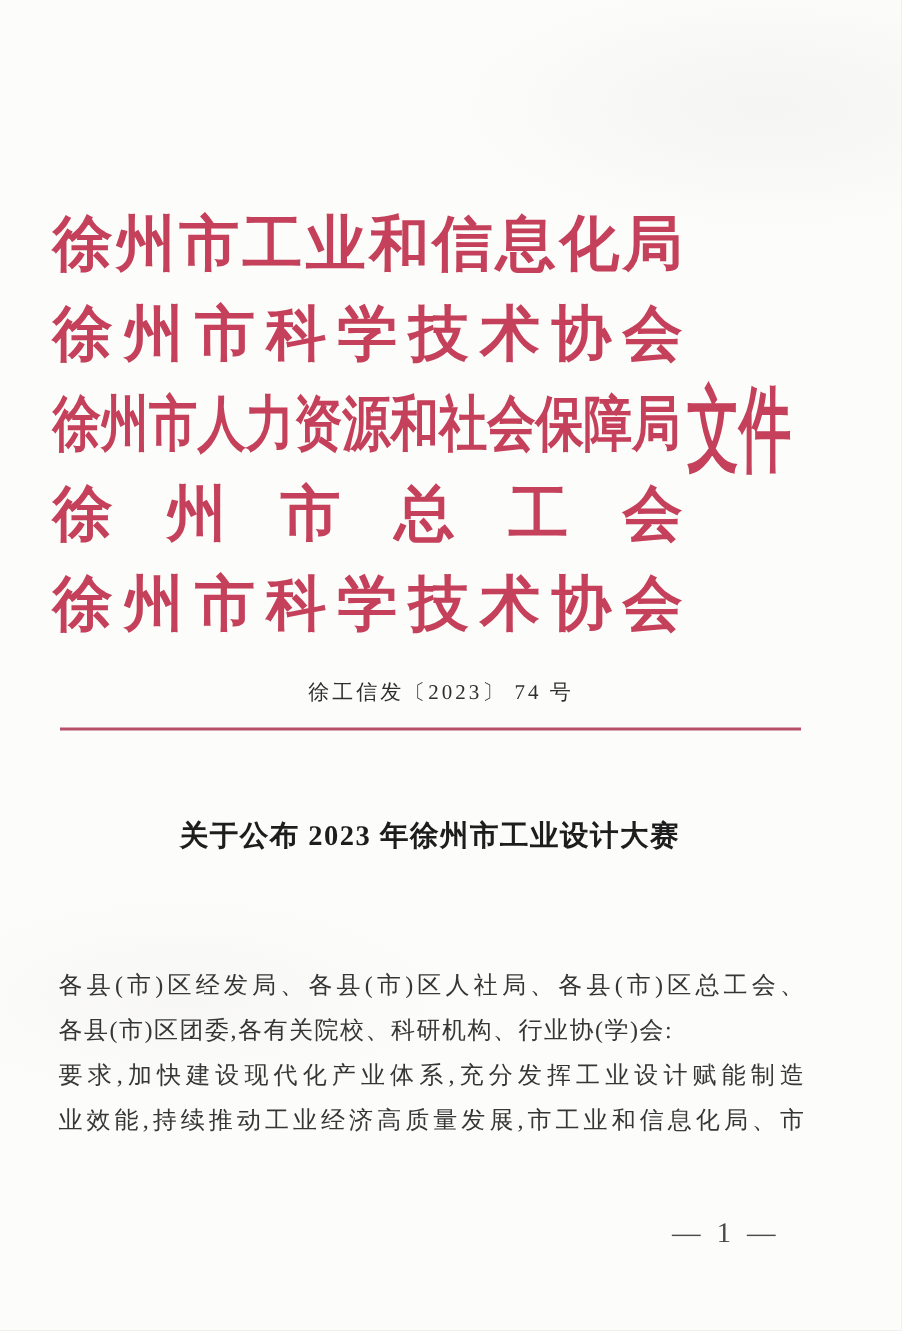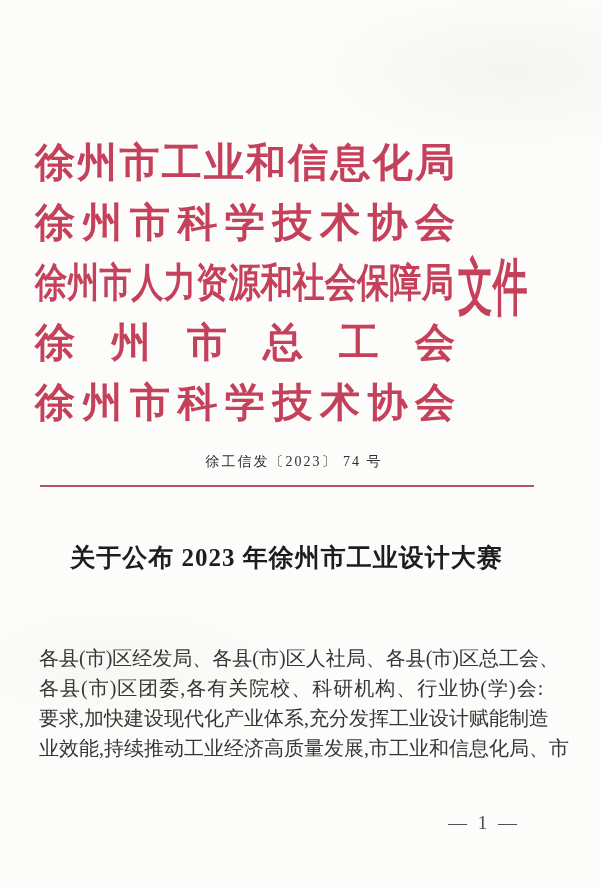--- a/index.html
+++ b/index.html
@@ -48,26 +48,26 @@
   .red-rule{
     position:absolute;left:40px;top:485px;width:494px;height:2px;
     background:#b5516a;border:none;margin:0;
   }
   
   .title-block{
     position:absolute;left:38px;top:538px;width:497px;
     text-align:center;color:#1d1d1d;
   }
   .title-line{
-    font-size:25px;font-weight:700;line-height:40px;letter-spacing:1px;
+    font-size:19px;font-weight:700;line-height:40px;letter-spacing:1px;
   }
   
   .body-block{
     position:absolute;left:39px;top:643px;width:497px;
-    color:#363636;font-size:20px;
+    color:#363636;font-size:16px;
   }
   .body-line{
     height:30px;line-height:30px;white-space:nowrap;
     text-align:justify;text-align-last:justify;
     text-justify:inter-character;
   }
   .body-line.loose-end{
     text-align-last:left;letter-spacing:1px;
   }
   .body-line.indent{

